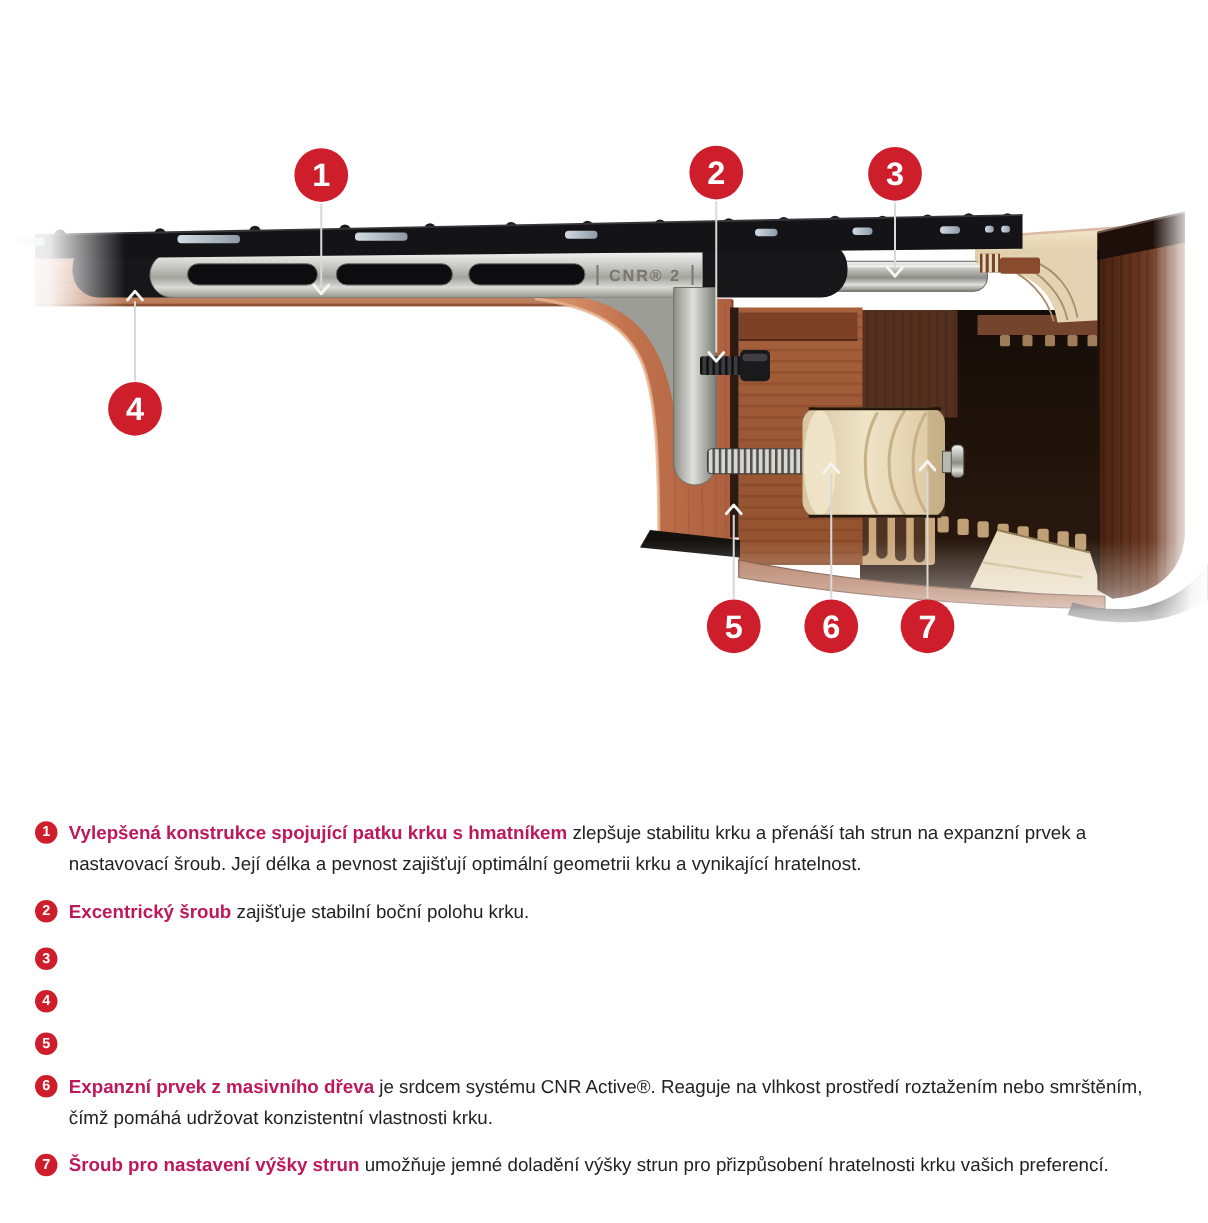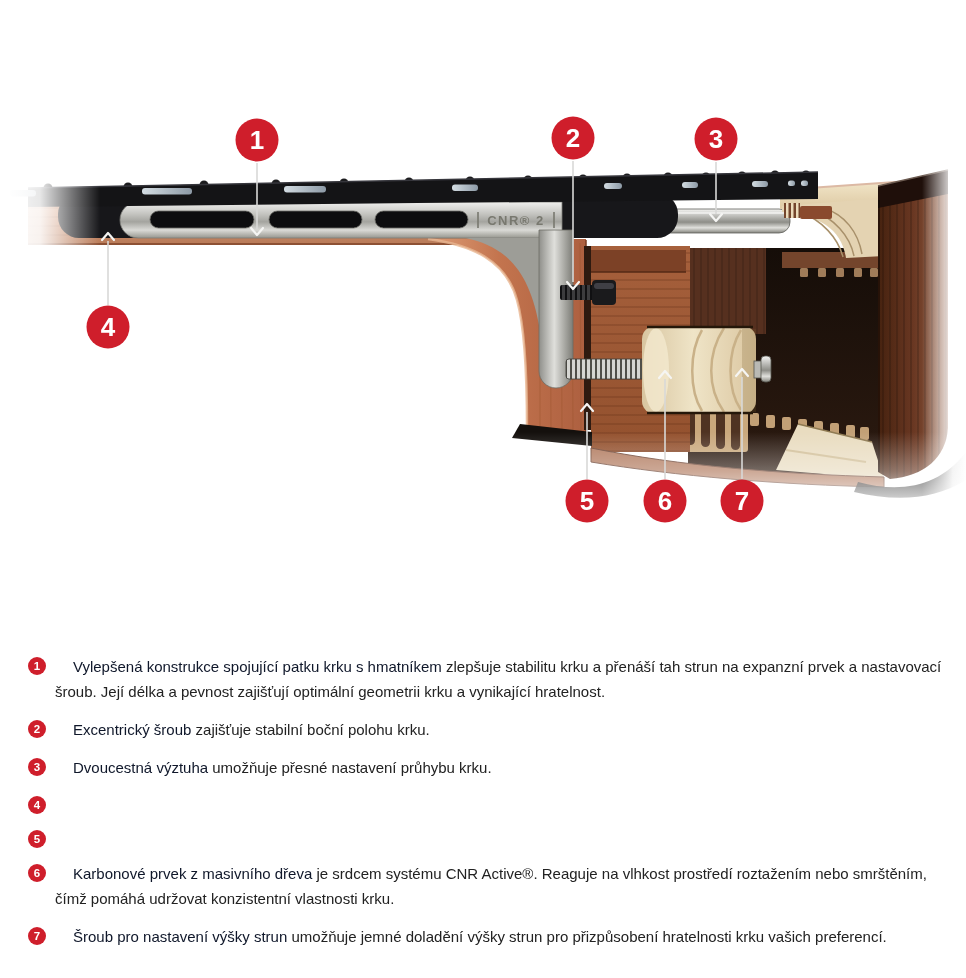--- a/index.html
+++ b/index.html
@@ -4,21 +4,21 @@
 <style>
   html,body{margin:0;padding:0;background:#fff;}
   .stage{position:relative;width:966px;height:978px;background:#fff;overflow:hidden;
          font-family:"Liberation Sans",sans-serif;}
   .figure{position:absolute;top:0;left:0;}
   .legend{position:absolute;top:654px;left:28px;right:22px;}
   .legend-item{display:flex;align-items:flex-start;margin-bottom:13px;}
   .bullet{flex:0 0 18px;width:18px;height:18px;border-radius:50%;background:#cf1e2b;color:#fff;
           font-size:11.5px;font-weight:700;line-height:18px;text-align:center;margin:3px 9px 0 0;}
   .legend-item p{margin:0;font-size:15px;line-height:25px;color:#222;}
-  .legend-item b{color:#0f172a;font-weight:400;margin-left:18px;}
+  .legend-item b{color:#be185d;font-weight:700;}
   text.callout-num{font-family:"Liberation Sans",sans-serif;font-weight:700;font-size:26px;fill:#fff;}
   text.stamp{font-family:"Liberation Sans",sans-serif;font-weight:700;font-size:13px;fill:#78786f;letter-spacing:1.5px;}
 </style>
 </head>
 <body>
 
 <div class="stage">
 
   <svg class="figure" width="966" height="640" viewBox="0 0 966 640">
     <defs>
@@ -347,30 +347,29 @@
     <div class="legend-item">
       <span class="bullet">1</span>
       <p><b>Vylepšená konstrukce spojující patku krku s hmatníkem</b> <span>zlepšuje stabilitu krku a přenáší tah strun na expanzní prvek a nastavovací šroub. Její délka a pevnost zajišťují optimální geometrii krku a vynikající hratelnost.</span></p>
     </div>
     <div class="legend-item">
       <span class="bullet">2</span>
       <p><b>Excentrický šroub</b> <span>zajišťuje stabilní boční polohu krku.</span></p>
     </div>
     <div class="legend-item">
       <span class="bullet">3</span>
-      <p><b>Dvoucestná výztuha</b> <span>umožňuje přesné nastavení průhybu krku.</span></p>
     </div>
     <div class="legend-item">
       <span class="bullet">4</span>
     </div>
     <div class="legend-item">
       <span class="bullet">5</span>
     </div>
     <div class="legend-item">
       <span class="bullet">6</span>
-      <p><b>Karbonové prvek z masivního dřeva</b> <span>je srdcem systému CNR Active®. Reaguje na vlhkost prostředí roztažením nebo smrštěním, čímž pomáhá udržovat konzistentní vlastnosti krku.</span></p>
+      <p><b>Expanzní prvek z masivního dřeva</b> <span>je srdcem systému CNR Active®. Reaguje na vlhkost prostředí roztažením nebo smrštěním, čímž pomáhá udržovat konzistentní vlastnosti krku.</span></p>
     </div>
     <div class="legend-item">
       <span class="bullet">7</span>
       <p><b>Šroub pro nastavení výšky strun</b> <span>umožňuje jemné doladění výšky strun pro přizpůsobení hratelnosti krku vašich preferencí.</span></p>
     </div>
   </div>
 </div>
 
 </body></html>

